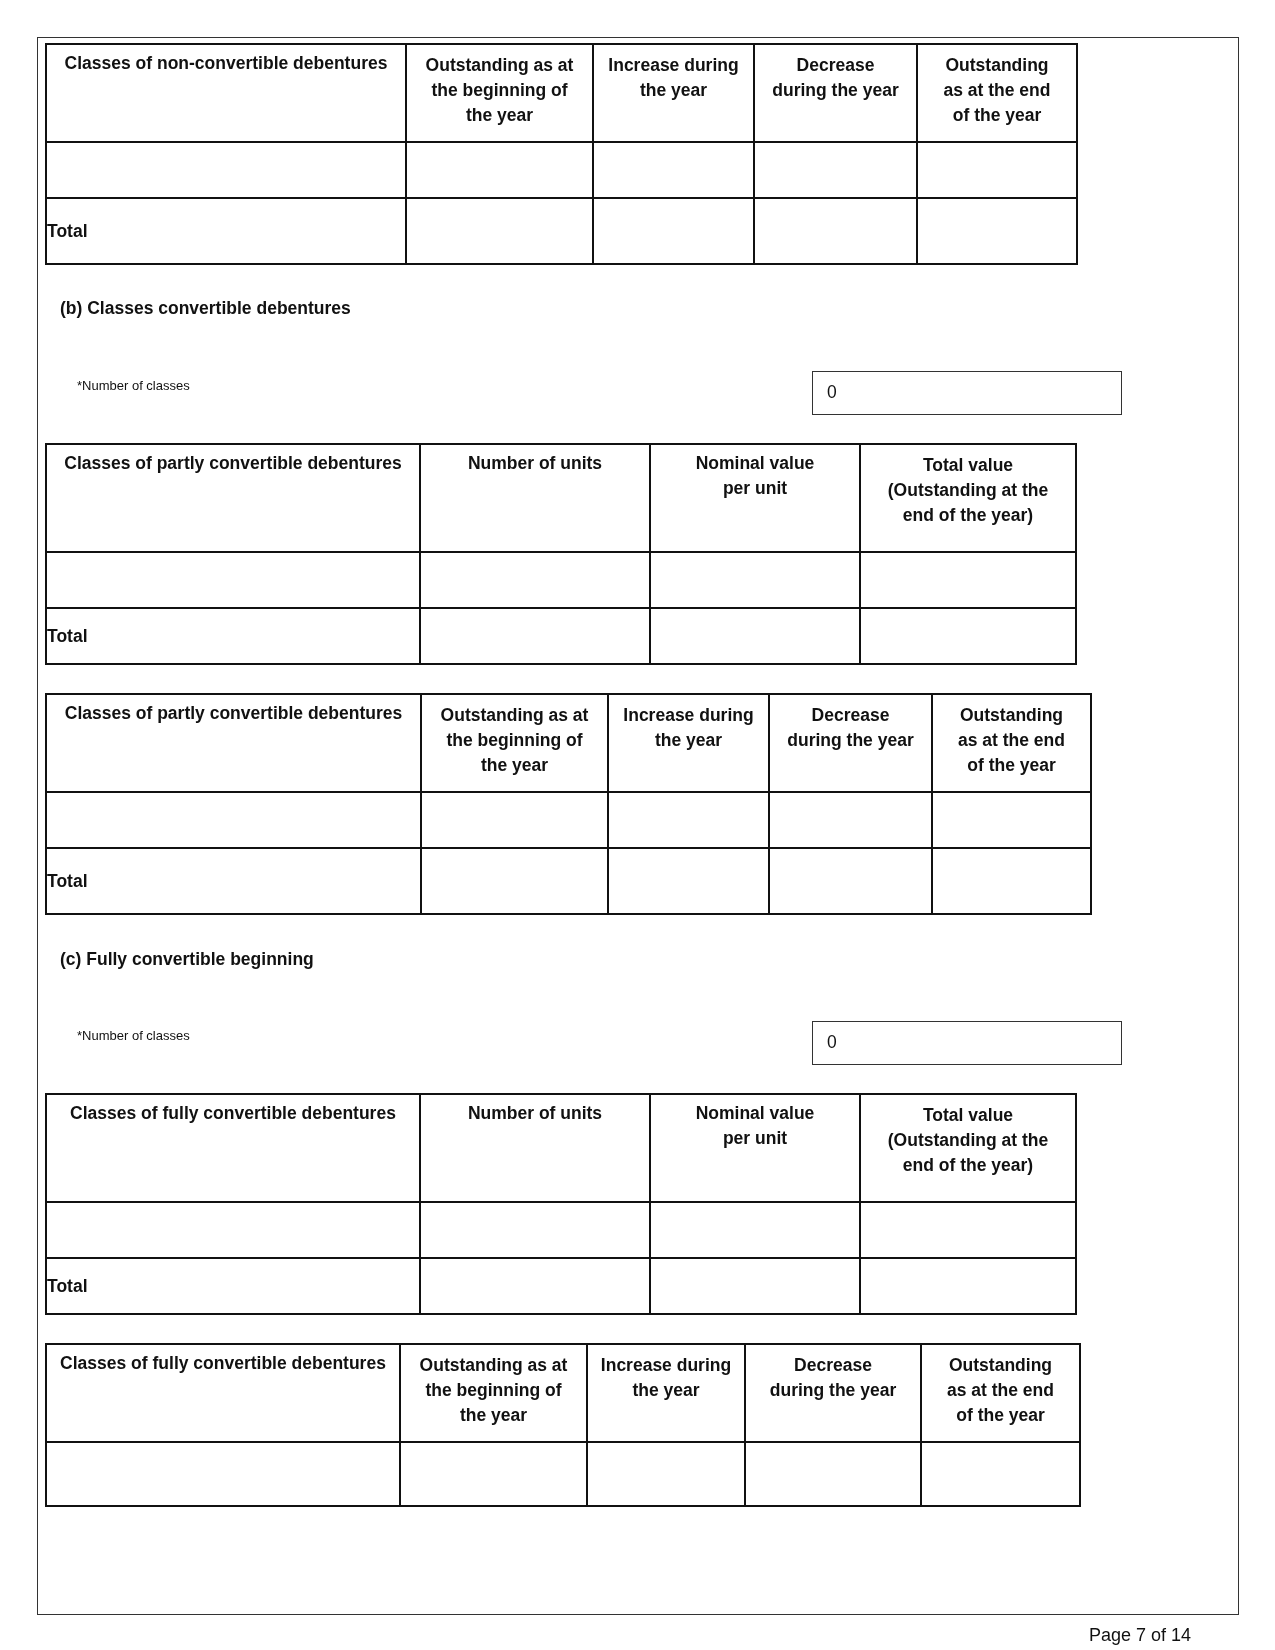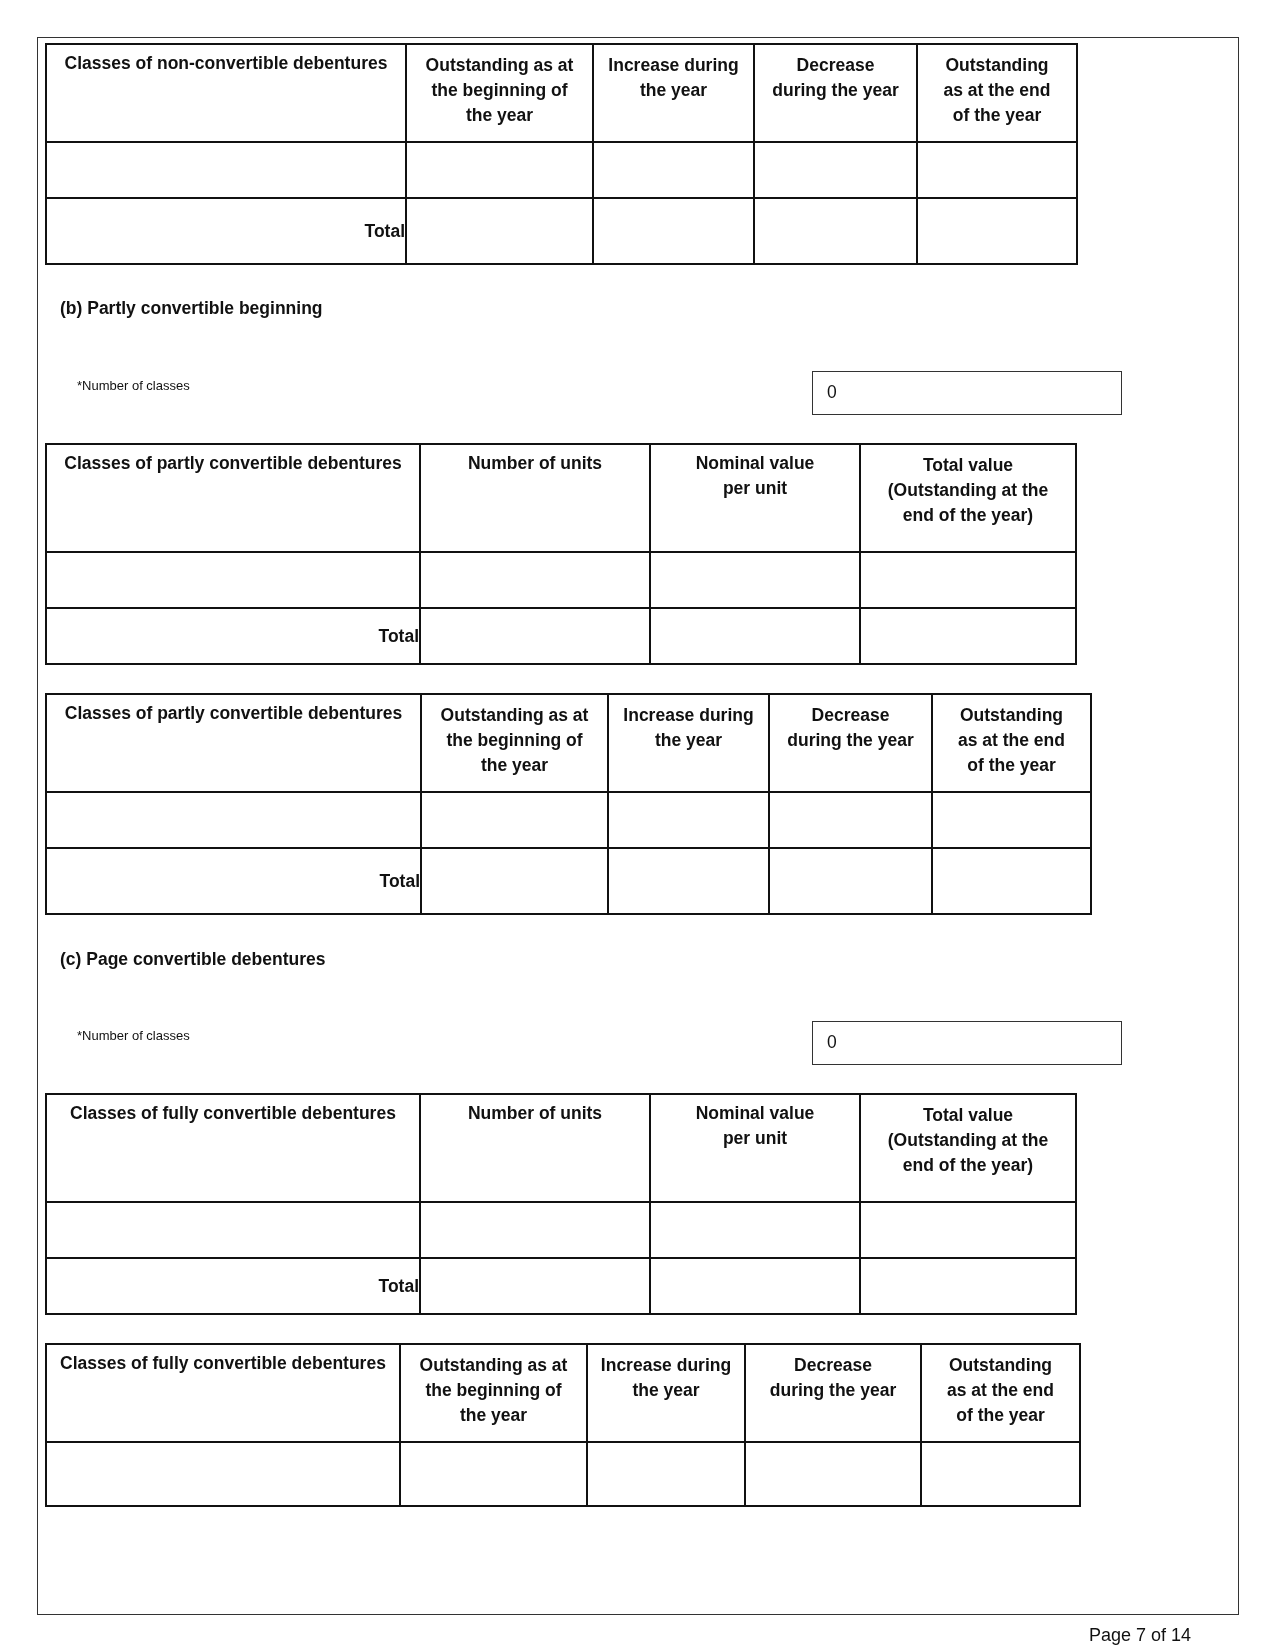--- a/index.html
+++ b/index.html
@@ -2,21 +2,21 @@
 <html><head>
   <meta charset="utf-8">
   <style>
     html, body { margin: 0; padding: 0; background: #ffffff; }
     body { width: 1275px; height: 1650px; position: relative; font-family: "Liberation Sans", sans-serif; color: #111; }
     .frame { position: absolute; left: 37px; top: 37px; width: 1202px; height: 1578px; border: 1px solid #333; box-sizing: border-box; }
     table.grid { position: absolute; border-collapse: collapse; table-layout: fixed; padding-left: 28px; }
     table.grid td { border: 2px solid #111; padding: 0; vertical-align: top; }
     .hdr { font-weight: bold; font-size: 17.5px; line-height: 25px; text-align: center; padding-top: 8px !important; white-space: pre-line; }
     .hdr.first { padding-top: 6px !important; }
-    .total { font-weight: bold; font-size: 17.5px; text-align: right; vertical-align: middle !important; }
+    .total { font-weight: bold; font-size: 17.5px; text-align: left; vertical-align: middle !important; }
     .cell-input { width: 100%; height: 100%; display: block; }
     .section-title { position: absolute; font-weight: bold; font-size: 17.5px; }
     .field-label { position: absolute; font-size: 13px; }
     .num-box { position: absolute; border: 1px solid #333; box-sizing: border-box; width: 310px; height: 44px; font-size: 17.5px; padding: 10px 0 0 14px; }
     .page-num { position: absolute; left: 1089px; top: 1617px; font-size: 18px; margin-top: 8px; }
   </style>
 </head>
 <body>
 
 <div class="frame"></div>
@@ -63,21 +63,21 @@
   <tr style="height:66px">
     <td class="total">Total</td>
     <td></td>
     <td></td>
     <td></td>
     <td></td>
   </tr>
 </tbody>
   </table>
 
-<div class="section-title" style="left:60px; top:298px;">(b) Partly convertible beginning</div>
+<div class="section-title" style="left:60px; top:298px;">(b) Classes convertible debentures</div>
 <div class="field-label" style="left:77px; top:378px;">*Number of classes</div>
 <div class="num-box" style="left:812px; top:371px;">0</div>
 
 <table class="grid" style="left:45px; top:443px; width:1030px;">
   <colgroup>
       <col style="width:374px">
       <col style="width:230px">
       <col style="width:210px">
       <col style="width:216px">
     </colgroup>
@@ -156,21 +156,21 @@
   <tr style="height:66px">
     <td class="total">Total</td>
     <td></td>
     <td></td>
     <td></td>
     <td></td>
   </tr>
 </tbody>
   </table>
 
-<div class="section-title" style="left:60px; top:949px;">(c) Page convertible debentures</div>
+<div class="section-title" style="left:60px; top:949px;">(c) Fully convertible beginning</div>
 <div class="field-label" style="left:77px; top:1028px;">*Number of classes</div>
 <div class="num-box" style="left:812px; top:1021px;">0</div>
 
 <table class="grid" style="left:45px; top:1093px; width:1030px;">
   <colgroup>
       <col style="width:374px">
       <col style="width:230px">
       <col style="width:210px">
       <col style="width:216px">
     </colgroup>

